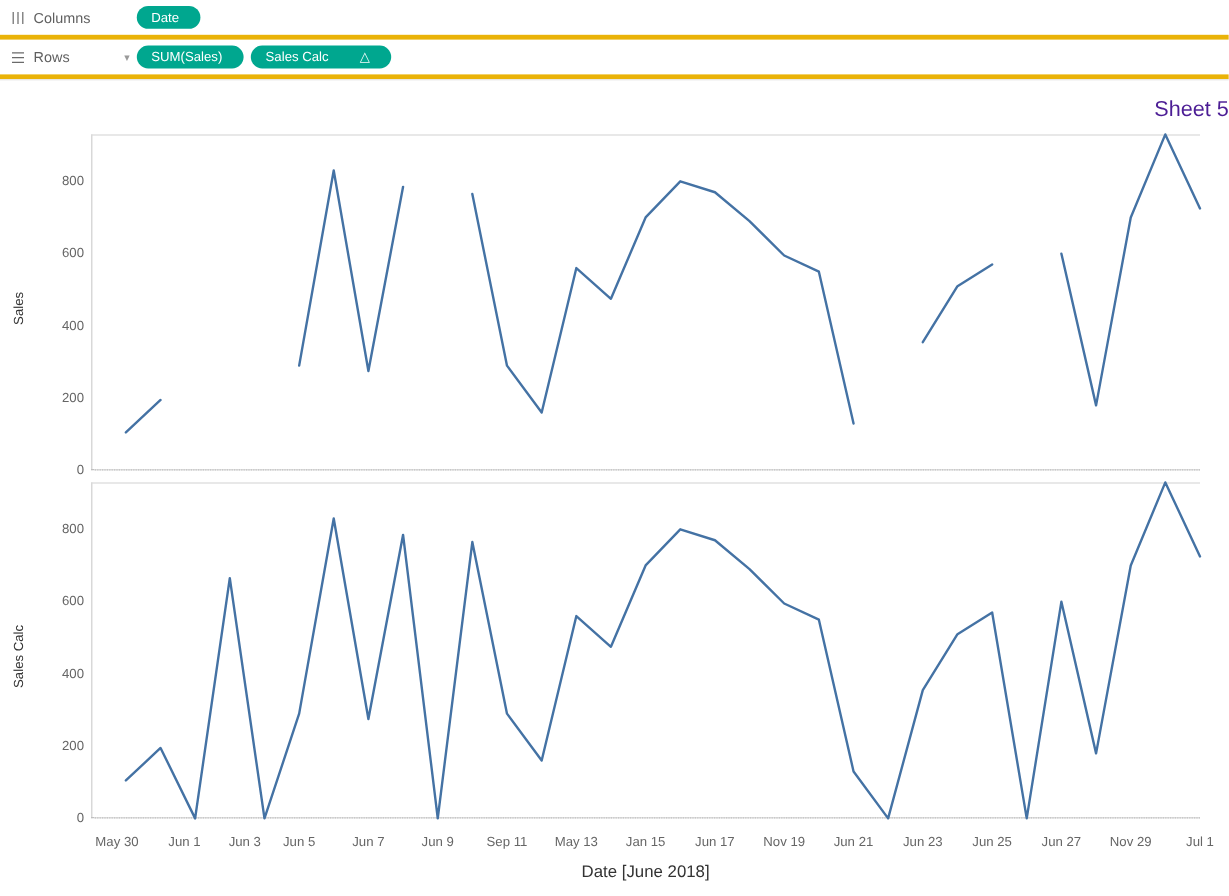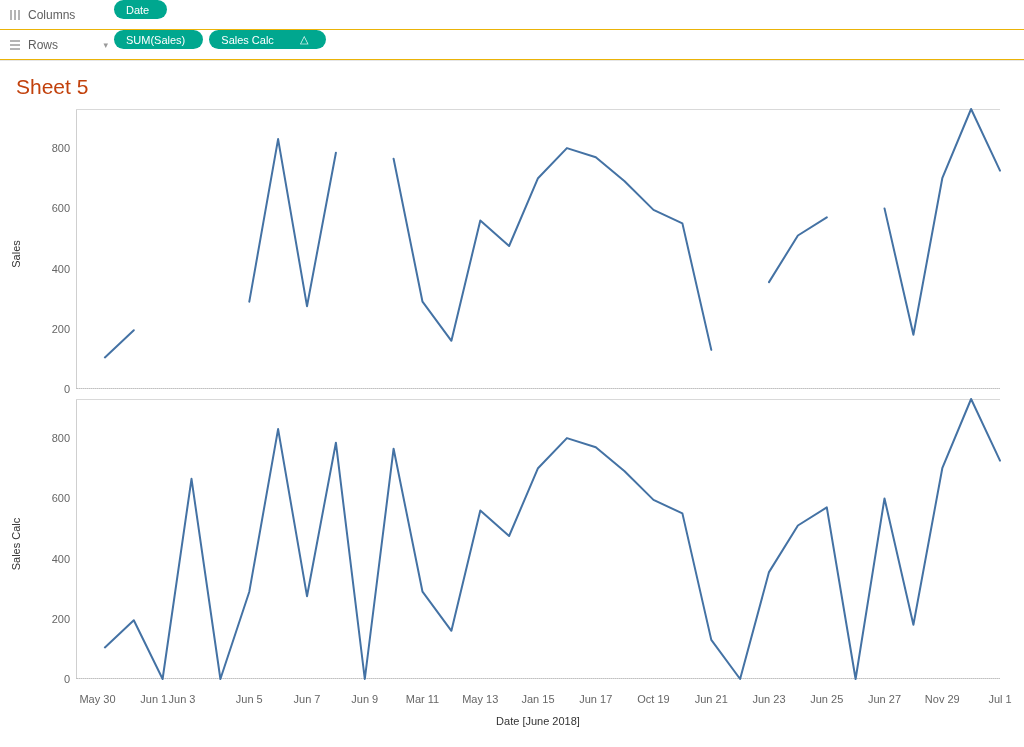--- a/index.html
+++ b/index.html
@@ -2,22 +2,22 @@
 <html><head>
 <meta charset="utf-8">
 <style>
   html, body {
     margin:0; padding:0; width:1024px; height:747px;
     font-family:"Segoe UI","Helvetica Neue",Arial,sans-serif;
     font-size:12px; color:#4a4a4a; background:#fff;
     overflow:hidden;
   }
   .shelf-row {
-    display:flex; height:29px;
-    border-bottom:1px solid #eab308; padding-left:6px;
+    display:flex; align-items:center; height:29px;
+    border-bottom:4px solid #eab308; padding-left:6px;
   }
   .shelf-icon {
     width:18px; display:flex; align-items:center; justify-content:center;
     color:#6a6a6a;
   }
   .shelf-label-box {
     width:86px; display:flex; align-items:center; color:#5f5f5f;
     font-size:12px; padding-left:4px;
   }
   .caret {
@@ -31,22 +31,23 @@
     position:relative;
   }
   .pill .calc-icon {
     margin-left:26px; font-size:11px; opacity:.95;
   }
   .sheet-area {
     position:relative; height:calc(747px - 60px);
     border-top:1px solid #e6e6e6;
   }
   .sheet-title {
-    font-size:21px; font-weight:400; color:#c2410c;
+    font-size:18px; font-weight:400; color:#4c1d95;
     padding:14px 0 10px 16px;
+    text-align:right;
   }
   
   .charts {
     position:relative; height:602px; width:1006px; margin-left:12px;
   }
   .chart-row { position:relative; height:290px; }
   .plot-rect {
     position:absolute; left:64px; top:0; right:18px; bottom:10px;
   }
   .plot-border-left {
@@ -69,21 +70,21 @@
   }
   .xaxis {
     position:absolute; left:64px; right:18px; top:584px; height:40px;
   }
   .xtick {
     position:absolute; top:0; transform:translateX(-50%);
     font-size:11px; color:#666; white-space:nowrap;
   }
   .xaxis-title {
     position:absolute; top:22px; left:50%; transform:translateX(-50%);
-    font-size:11px; color:#333;
+    font-size:14px; color:#333;
   }
   .zero-line {
     position:absolute; left:0; right:0; height:0; border-top:1px dotted #c0c0c0;
     pointer-events:none;
   }
   svg.series {
     position:absolute; inset:0; overflow:visible;
   }
   svg.series path {
     fill:none; stroke:#4472a4; stroke-width:2; stroke-linejoin:round; stroke-linecap:round;
@@ -171,29 +172,29 @@
           <div class="ytick" style="top: 159.57px;">400</div>
           <div class="ytick" style="top: 99.3548px;">600</div>
           <div class="ytick" style="top: 39.1398px;">800</div>
         </div>
     </div>
 
     <div class="xaxis" id="xaxis">
       <div class="xaxis-title">Date [June 2018]</div>
     <div class="xtick" style="left: 0px; padding-left: 43px;">May 30</div>
         <div class="xtick" style="left: 57.75px; margin-left: 20px;">Jun 1</div>
-        <div class="xtick" style="left: 106px;">Jun 3</div>
+        <div class="xtick" style="left: 128px;">Jun 3</div>
         <div class="xtick" style="left: 173.25px;">Jun 5</div>
         <div class="xtick" style="left: 231px;">Jun 7</div>
         <div class="xtick" style="left: 288.75px;">Jun 9</div>
-        <div class="xtick" style="left: 346.5px;">Mar 11</div>
+        <div class="xtick" style="left: 346.5px;">Sep 11</div>
         <div class="xtick" style="left: 404.25px;">May 13</div>
         <div class="xtick" style="left: 462px;">Jan 15</div>
         <div class="xtick" style="left: 519.75px;">Jun 17</div>
-        <div class="xtick" style="left: 577.5px;">Oct 19</div>
+        <div class="xtick" style="left: 577.5px;">Nov 19</div>
         <div class="xtick" style="left: 635.25px;">Jun 21</div>
         <div class="xtick" style="left: 693px;">Jun 23</div>
         <div class="xtick" style="left: 750.75px;">Jun 25</div>
         <div class="xtick" style="left: 808.5px;">Jun 27</div>
         <div class="xtick" style="left: 866.25px;">Nov 29</div>
         <div class="xtick" style="left: 924px;">Jul 1</div>
       </div>
 
   </div>
 </div>

